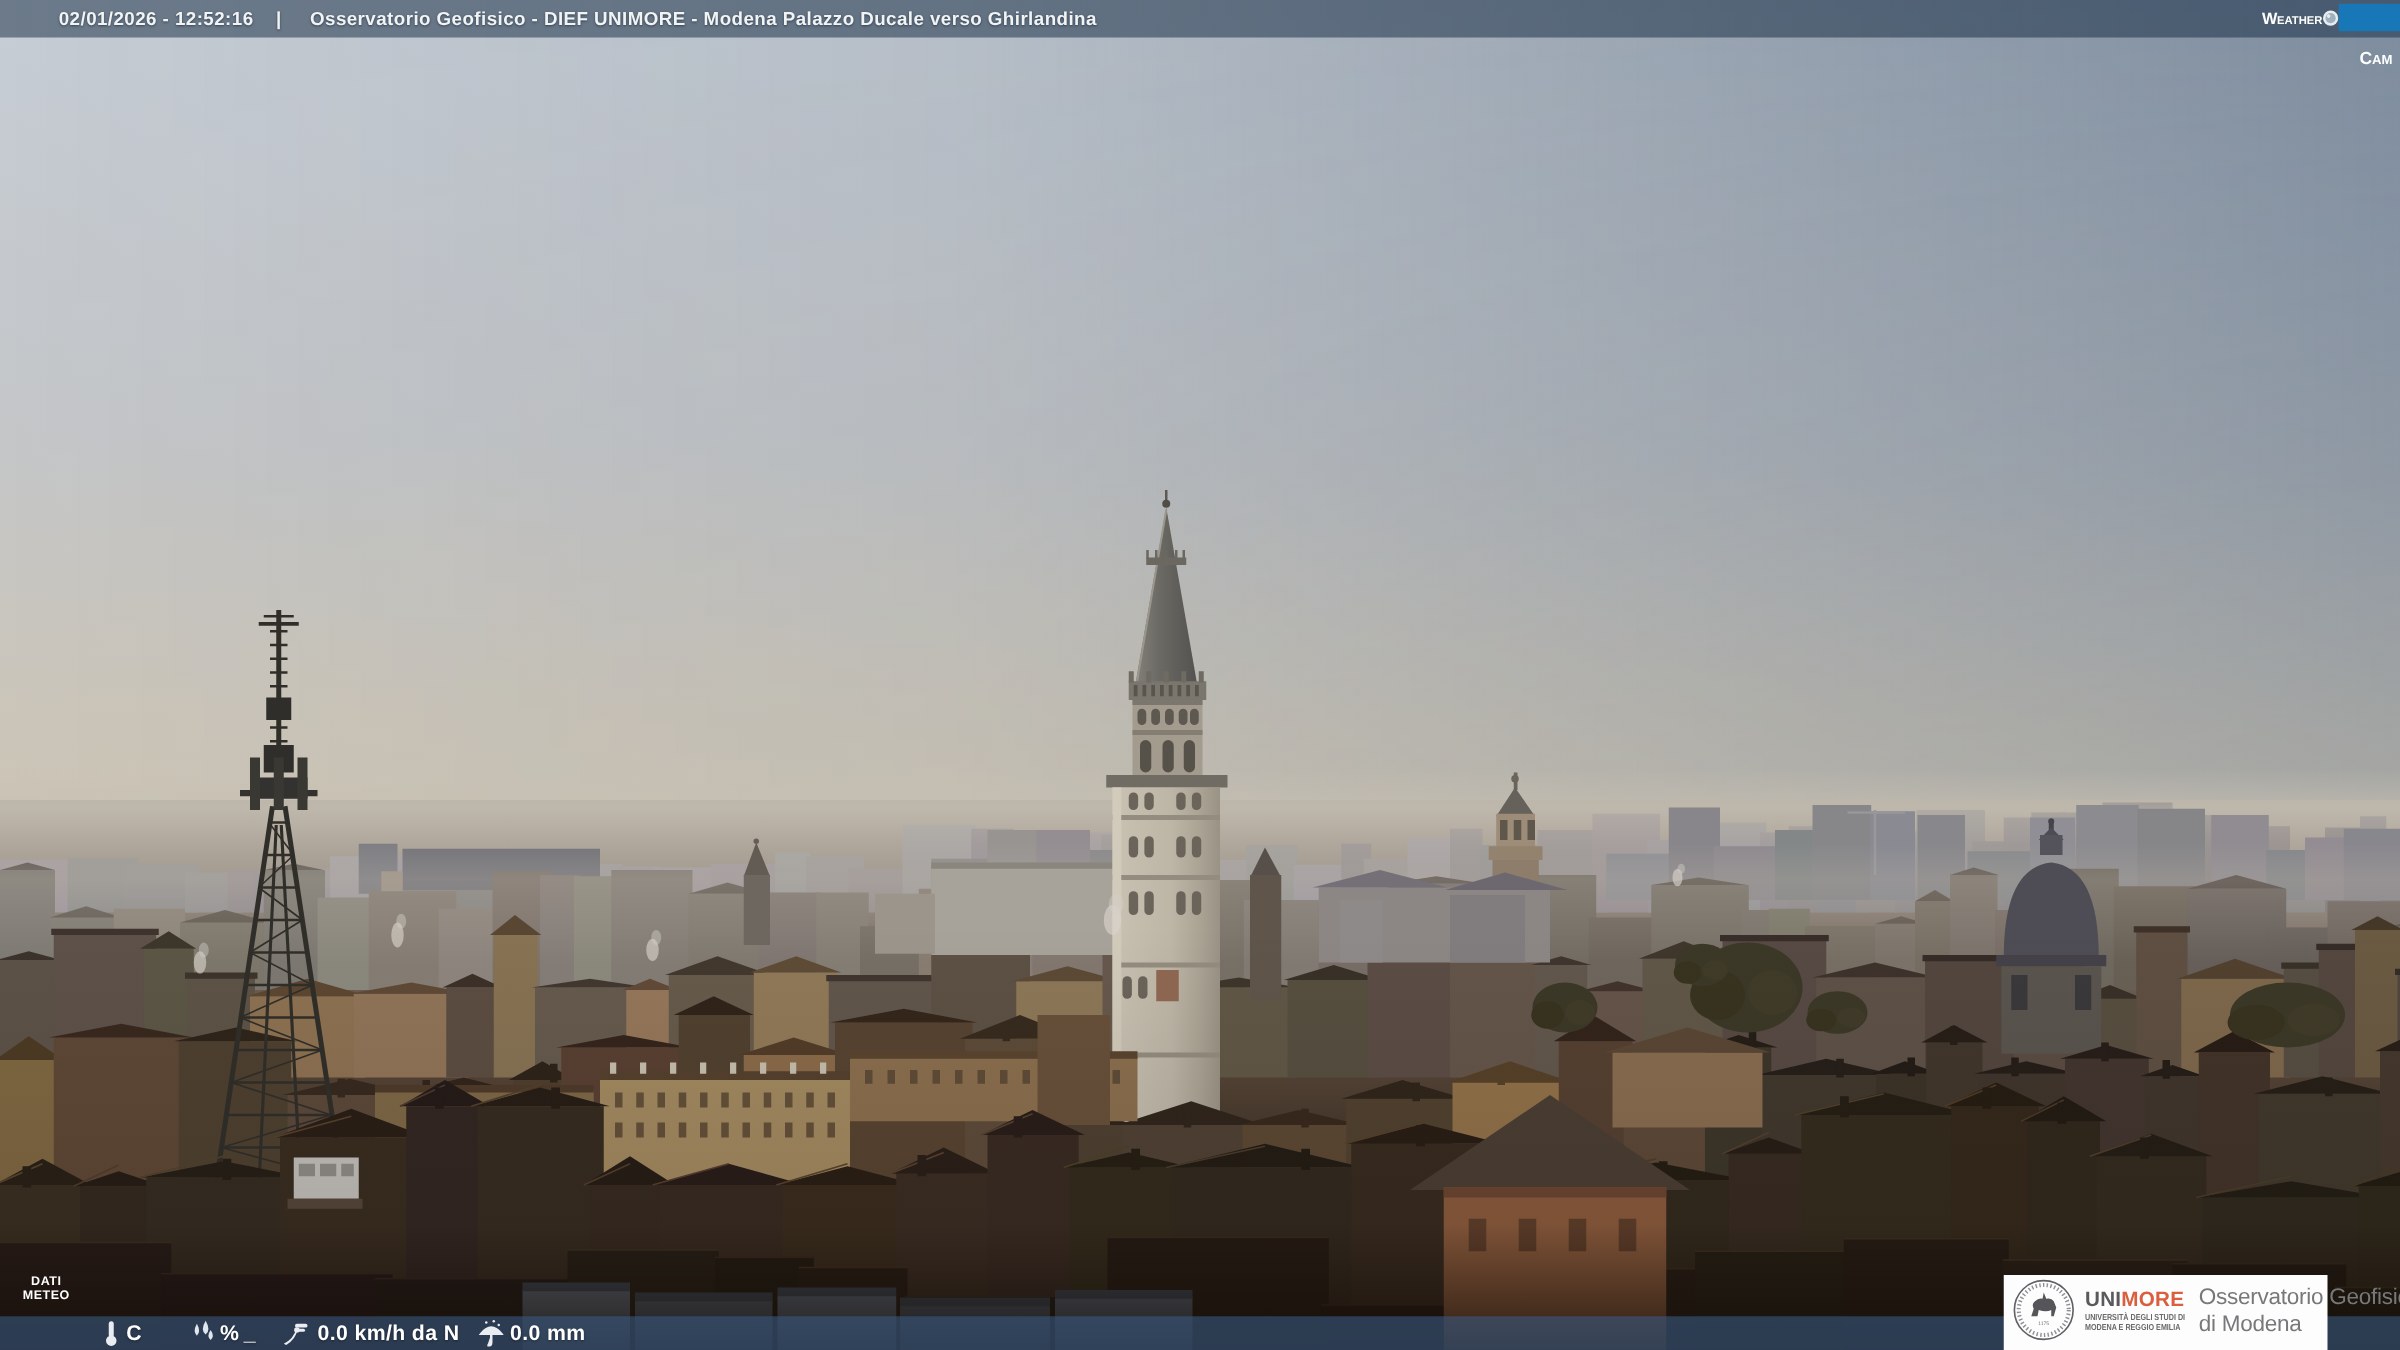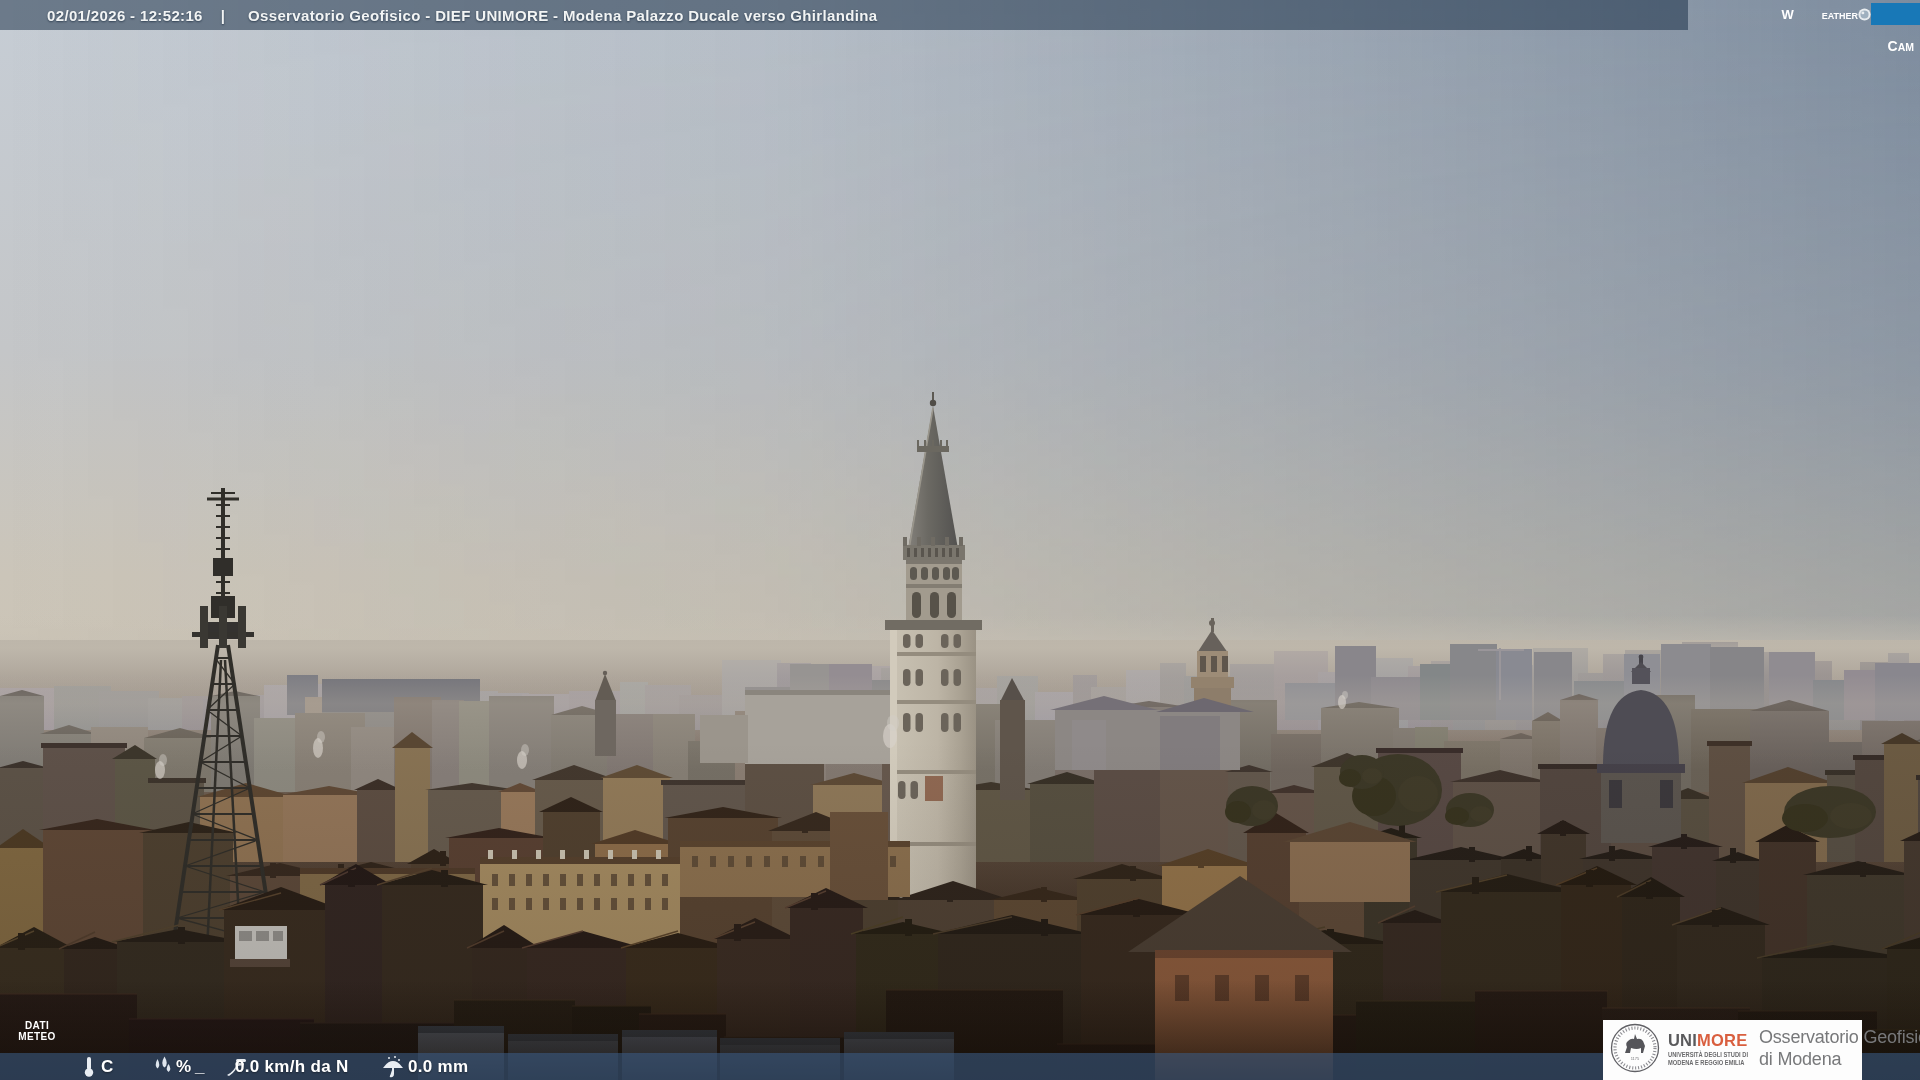--- a/index.html
+++ b/index.html
@@ -1,29 +1,29 @@
 <!DOCTYPE html>
 <html><head><meta charset="utf-8"><style>
 *{-webkit-font-smoothing:antialiased;}
 html,body{margin:0;padding:0;width:1920px;height:1080px;overflow:hidden;background:#ccc4b5;font-family:"Liberation Sans",sans-serif;}
 #scene{position:absolute;top:0;left:0;width:1920px;height:1080px;}
-.bar-top{position:absolute;top:0;left:0;width:1688px;height:30px;background:rgba(17,39,64,0.5);}
+.bar-top{position:absolute;top:0;left:0;width:1920px;height:30px;background:rgba(17,39,64,0.5);}
 .bar-top .txt{position:absolute;top:7px;left:47px;color:#f2f4f4;font-size:15px;font-weight:bold;letter-spacing:0.35px;text-shadow:0 1px 2px rgba(0,20,40,0.55);white-space:pre;}
 .bar-bot{position:absolute;top:1053px;left:0;width:1920px;height:27px;background:rgba(58,92,132,0.58);}
 .bb{position:absolute;color:#fff;font-weight:bold;}
 .dati{top:1021px;left:8px;width:58px;text-align:center;font-size:10px;line-height:10.5px;letter-spacing:0.4px;color:#fff;}
 .wval{top:1057px;font-size:17px;letter-spacing:0.3px;text-shadow:0 1px 2px rgba(0,0,0,0.4);}
 .unibox{position:absolute;top:1020px;left:1603px;width:259px;height:60px;background:#fdfdfd;}
 .uni-t1{position:absolute;top:11px;left:65px;font-size:16.5px;font-weight:bold;letter-spacing:0.2px;color:#5a5a5c;}
 .uni-t1 b{color:#d95f3f;font-weight:bold;}
 .uni-small{position:absolute;top:31px;left:65px;font-size:7px;line-height:8.4px;color:#6a6a6c;font-weight:bold;letter-spacing:0;white-space:nowrap;transform:scaleX(0.82);transform-origin:0 0;}
 .uni-oss{position:absolute;top:6px;left:156px;font-size:18px;line-height:22px;color:#77787a;letter-spacing:-0.2px;white-space:nowrap;}
 .wc{position:absolute;top:0;right:0;height:30px;}
 .wc .weather{position:absolute;right:62px;top:8px;color:#fff;font-weight:bold;font-size:13px;line-height:13px;letter-spacing:-0.2px;}
-.wc .weather small{font-size:9px;letter-spacing:0;margin-left:28px;}
+.wc .weather small{font-size:9px;letter-spacing:0;}
 .wc .cambox{position:absolute;right:0;top:3px;width:49px;height:22px;background:#1878b7;}
 .wc .cam{position:absolute;right:6px;top:7px;color:#fff;font-weight:bold;font-size:14px;line-height:14px;margin-top:32px;}
 .wc .cam small{font-size:10.5px;}
 </style></head><body>
 <svg id="scene" width="1920" height="1080" viewBox="0 0 1920 1080">
 
 <defs>
 <linearGradient id="skyv" x1="0" y1="0" x2="0" y2="1">
  <stop offset="0" stop-color="#c6cdd5"></stop>
  <stop offset="0.5" stop-color="#c4c6c8"></stop>
@@ -758,21 +758,21 @@
     <path d="M17.5 8 Q21 13 17.5 16 Q14 13 17.5 8Z" fill="#dfe6ee"></path>
   </svg>
 <div class="bb wval" style="left:176px">%</div>
 <div class="bb wval" style="left:195px">_</div>
 <svg class="bb" style="top:1055px;left:225px" width="24" height="24" viewBox="0 0 24 24">
     <path d="M2 20 Q10 16 12 8 L13 8 Q12 16 4 21Z" fill="#e9edf2"></path>
     <rect x="11" y="4" width="10" height="3" rx="1.5" fill="#e9edf2"></rect>
     <rect x="12" y="8" width="7" height="2.4" rx="1.2" fill="#e9edf2"></rect>
     <circle cx="12.5" cy="9" r="2.2" fill="#e9edf2"></circle>
   </svg>
-<div class="bb wval" style="left:235px">0.0 km/h da N</div>
+<div class="bb wval" style="left:254px">0.0 km/h da N</div>
 <svg class="bb" style="top:1055px;left:383px" width="20" height="23" viewBox="0 0 20 23">
     <path d="M2 12 Q10 2 18 12 L10 12 Z M10 12 L10 19 Q10 22 7 21" stroke="#e9edf2" stroke-width="2" fill="#e9edf2"></path>
     <circle cx="6" cy="3" r="1" fill="#e9edf2"></circle>
     <circle cx="12" cy="2" r="1" fill="#e9edf2"></circle>
     <circle cx="16" cy="5" r="1" fill="#e9edf2"></circle>
   </svg>
 <div class="bb wval" style="left:408px">0.0 mm</div>
 <div class="unibox">
  <svg style="position:absolute;top:3px;left:7px" width="50" height="50" viewBox="0 0 50 50">
   <circle cx="25" cy="25" r="23.5" fill="none" stroke="#606065" stroke-width="1.3"></circle>

